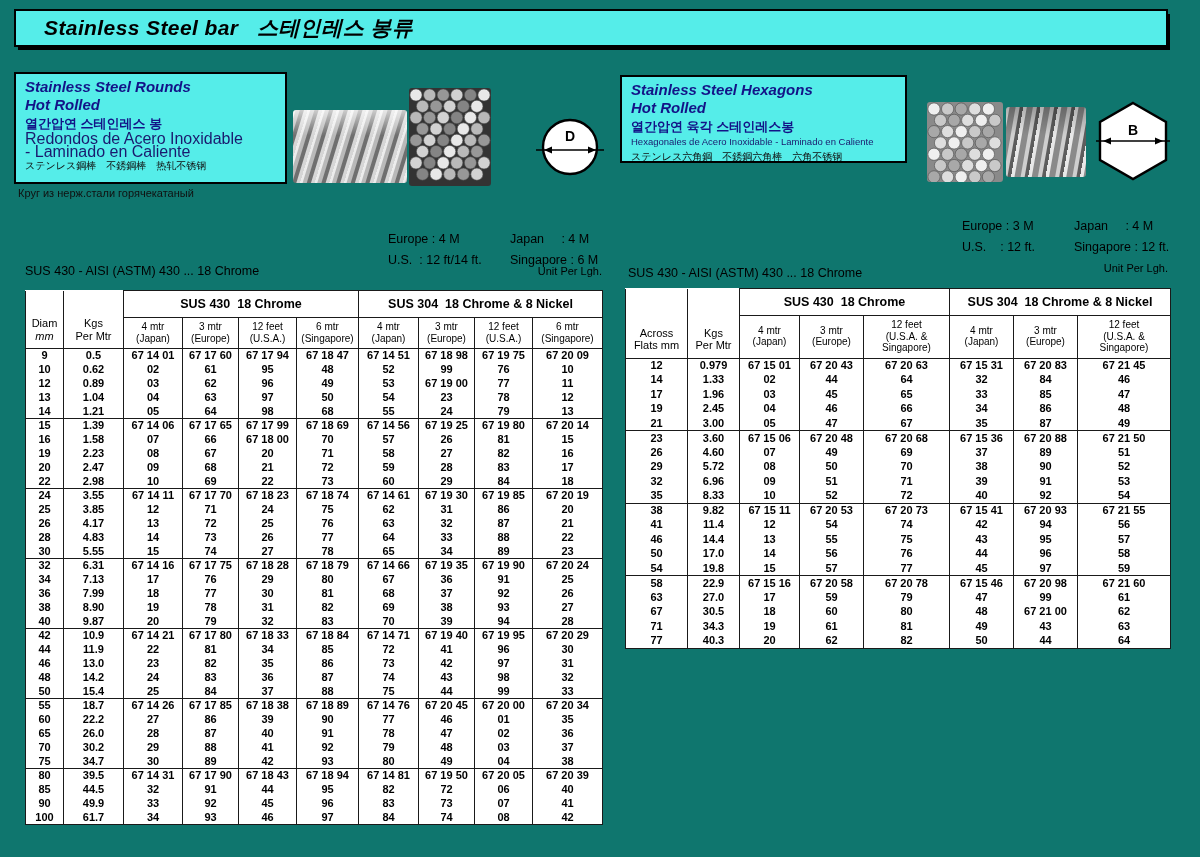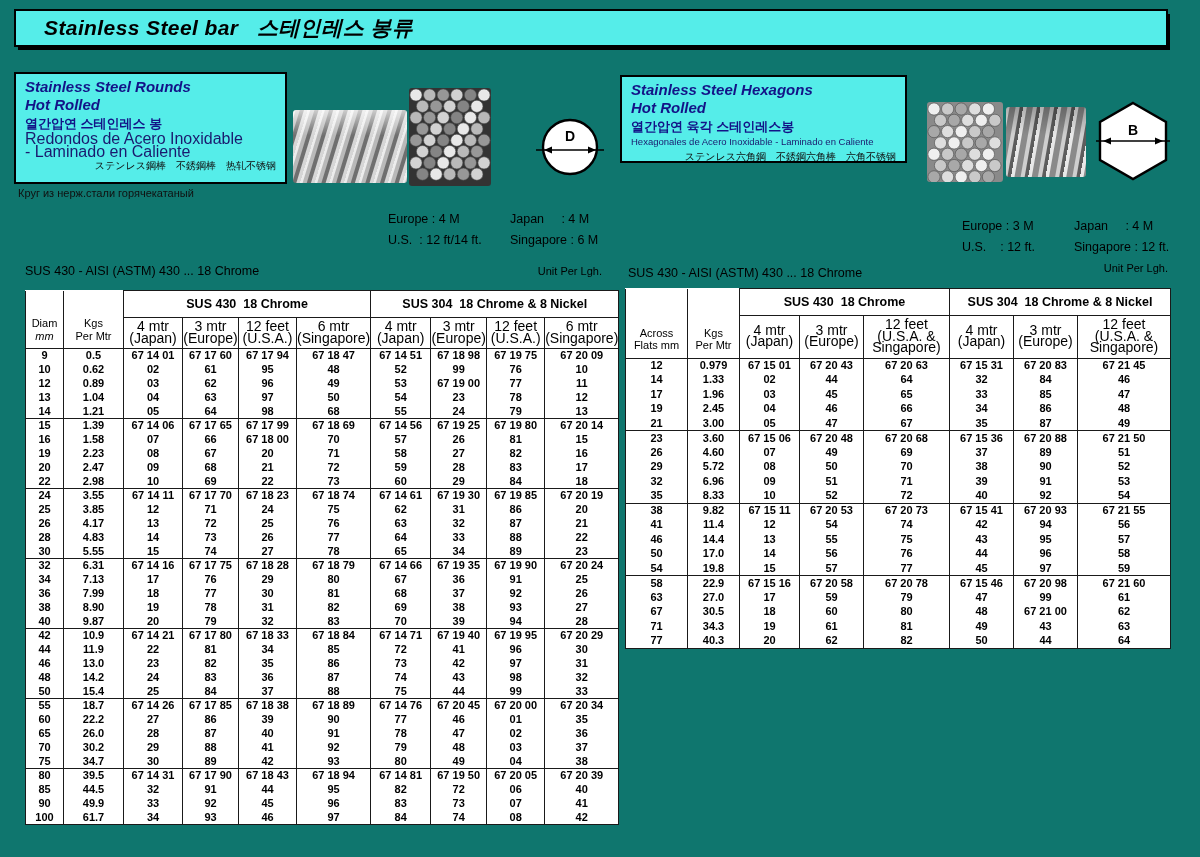--- a/index.html
+++ b/index.html
@@ -17,40 +17,40 @@
     display:flex; align-items:center; padding-left:28px;
   }
   .banner-title { font-size:21px; font-weight:bold; font-style:italic; white-space:pre; letter-spacing:.4px; }
   
   .info-box { position:absolute; background:var(--cyan,#55ede9); border:2.5px solid #000; padding:4px 9px 0 9px; overflow:hidden; }
   .rounds-box { left:14px; top:72px; width:273px; height:112px; }
   .hex-box    { left:620px; top:75px; width:287px; height:88px; }
   .bx-t1 { font-size:15px; font-weight:bold; font-style:italic; color:var(--navy,#131387); line-height:18px; }
   .bx-ko { font-size:13px; font-weight:bold; color:var(--navy,#131387); line-height:19px; }
   .bx-sm { font-size:16px; color:#1a1a6e; line-height:12.5px; }
-  .bx-cjk { font-size:10px; color:#101010; line-height:15px;text-align:right; }
+  .bx-cjk { font-size:10px; color:#101010; line-height:15px; }
   .bx-ru { font-size:10px; color:#101010; line-height:14px; }
   .ru-line { position:absolute; left:18px; top:187px; font-size:11px; color:#101010; }
   
   .photo { position:absolute; border-radius:3px; }
   #photo-r1 { left:293px; top:110px; width:114px; height:73px;
     background:
       linear-gradient(180deg, rgba(255,255,255,.65), rgba(255,255,255,0) 35%),
       repeating-linear-gradient(107deg,#ececec 0 2px,#b9b9b9 3px 6px,#6f6f6f 7px 10px,#d6d6d6 11px 14px);
   }
   #photo-h2 { left:1006px; top:107px; width:80px; height:70px;
     background:
       linear-gradient(180deg, rgba(0,0,0,.25), rgba(0,0,0,0) 40%),
       repeating-linear-gradient(100deg,#e8e8e8 0 3px,#8a8a8a 4px 9px,#cfcfcf 10px 13px,#5d5d5d 14px 17px);
   }
   svg.photo-svg, svg.diagram { position:absolute; }
   
   .spec-lines { position:absolute; font-size:12.5px; line-height:19px; white-space:pre; }
   .lengths { position:absolute; font-size:12.5px; display:grid; row-gap:7px; white-space:pre; }
-  .lengths.l-rounds { left:388px; top:212px; grid-template-columns:122px auto; }
+  .lengths.l-rounds { left:388px; top:232px; grid-template-columns:122px auto; }
   .lengths.l-hex    { left:962px; top:219px; grid-template-columns:112px auto; }
   .unit-note { position:absolute; font-size:11px; text-align:right; }
   .unit-rounds { left:487px; top:265px; width:115px; }
   .unit-hex    { left:1055px; top:262px; width:113px; }
   
   .dtable { position:absolute; border-collapse:collapse; table-layout:fixed; background:#fff; }
   #rounds-table { left:25px; top:290px; }
   #hex-table    { left:625px; top:288px; }
   .dtable th, .dtable td { border-left:1px solid #1a1a1a; border-right:1px solid #1a1a1a; }
   .dtable td {
@@ -58,21 +58,21 @@
     height:14px; line-height:13px; overflow:hidden; white-space:nowrap;
   }
   #hex-table td { height:14.5px; }
   .dtable tr.group-start td { border-top:1.4px solid #1a1a1a; }
   .dtable tr.last-row td { border-bottom:1.7px solid #1a1a1a; }
   th.group-hdr {
     font-size:12.5px; font-weight:bold; height:27px; white-space:pre;
     border-top:1.7px solid #1a1a1a; border-bottom:1.1px solid #1a1a1a; text-align:center; vertical-align:middle;
   }
   th.col-hdr {
-    font-size:14px; font-weight:normal; line-height:11.5px; padding:3px 0 4px;
+    font-size:10px; font-weight:normal; line-height:11.5px; padding:3px 0 4px;
     border-bottom:1.7px solid #1a1a1a; text-align:center; vertical-align:middle; white-space:nowrap; overflow:hidden;
   }
   th.stub-hdr {
     font-size:11px; font-weight:normal; line-height:12.5px;
     border-top:none; border-bottom:1.7px solid #1a1a1a;
     text-align:center; vertical-align:bottom; padding-bottom:6px;
   }
 </style>
 </head>
 <body>

